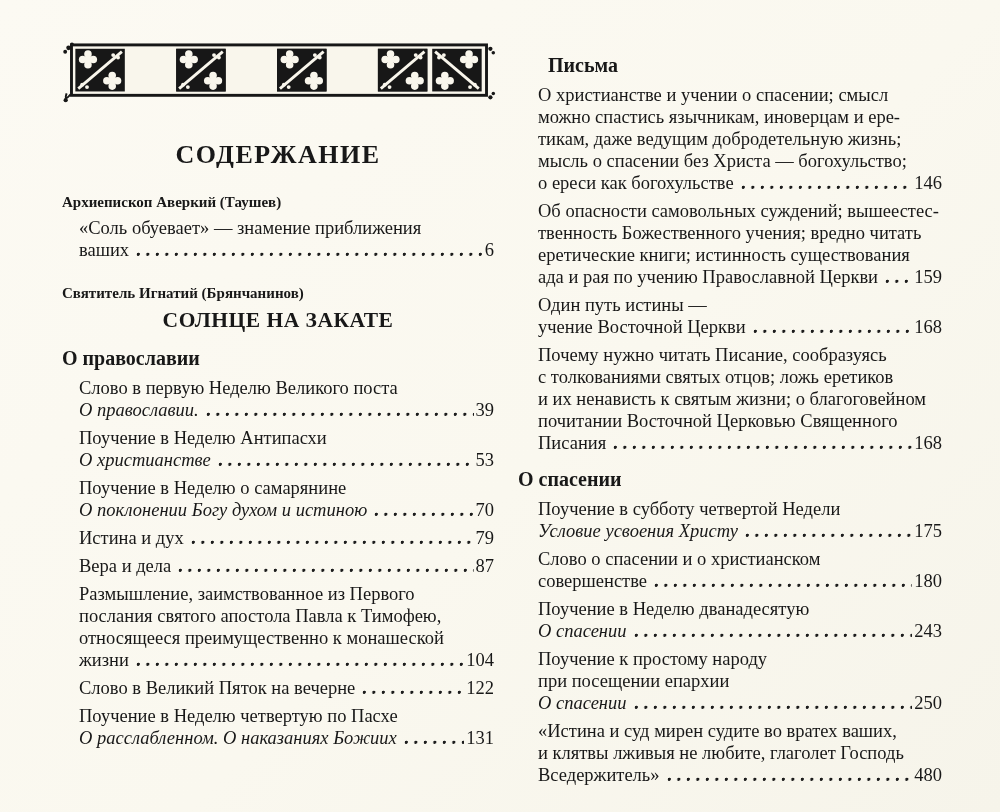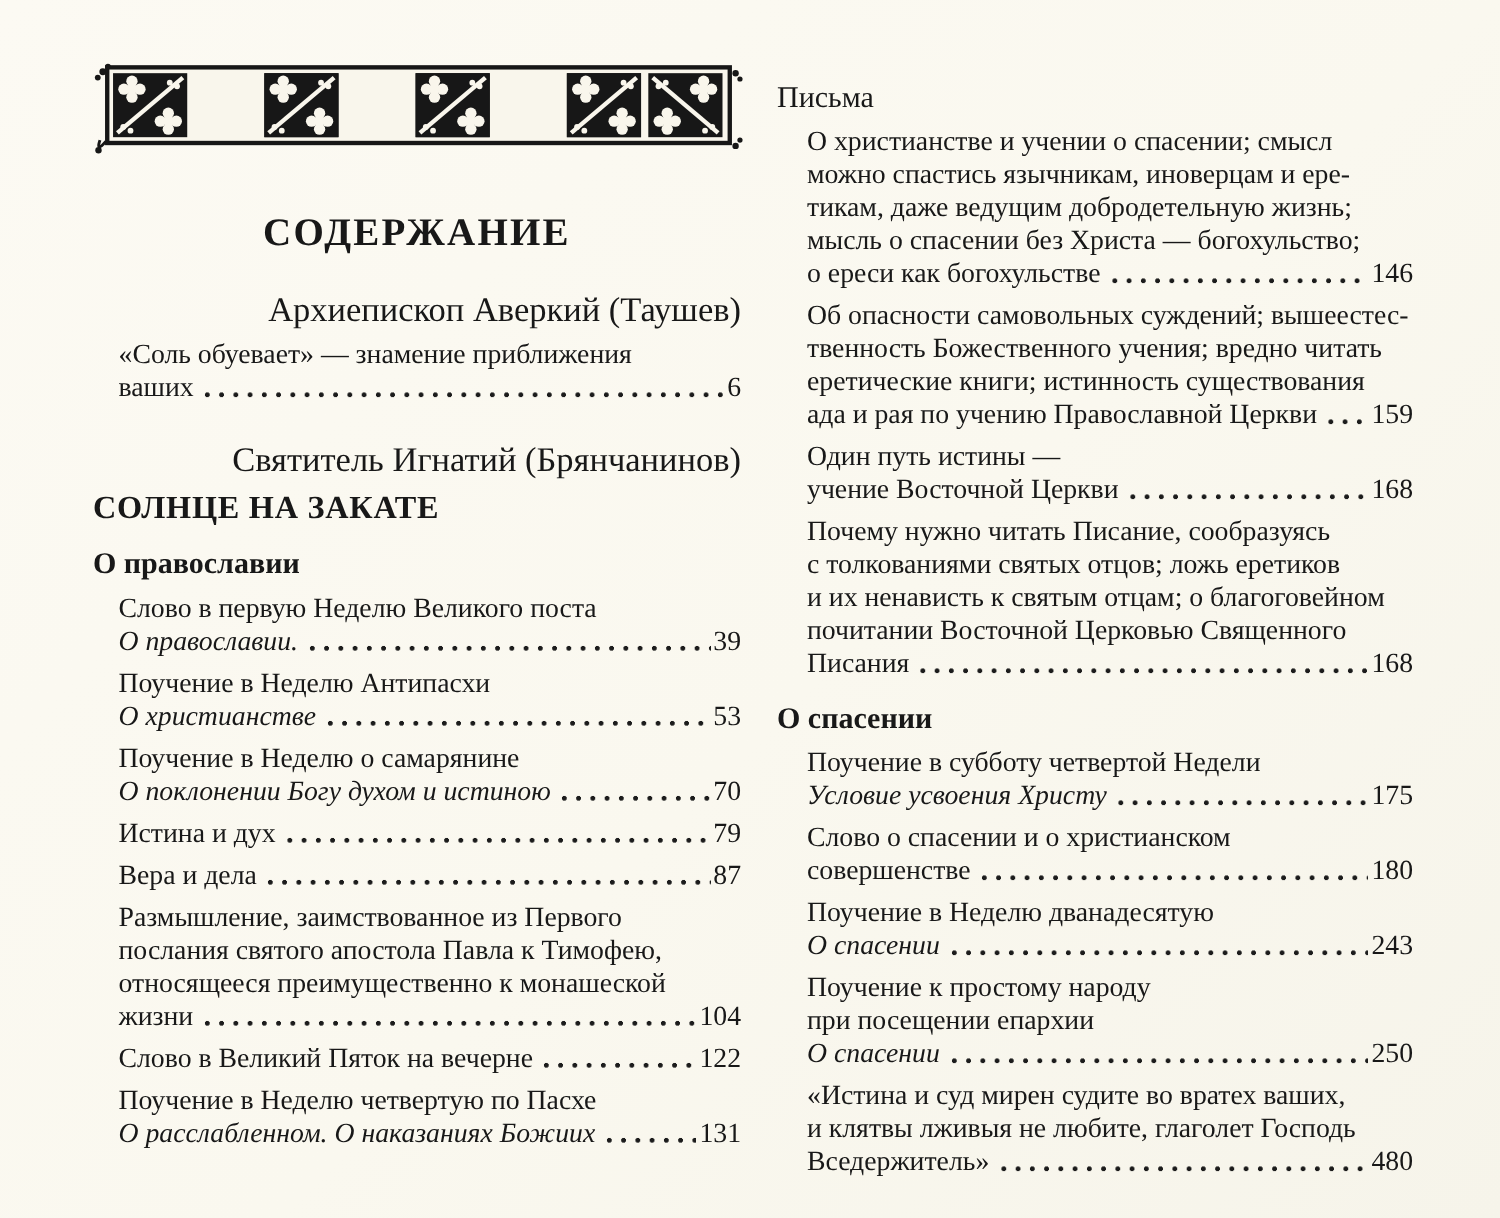--- a/index.html
+++ b/index.html
@@ -14,24 +14,24 @@
   }
   .col{position:absolute;}
   .col-left{left:62px;top:42px;width:432px;}
   .col-right{left:518px;top:54px;width:424px;}
   .ornament{width:434px;height:64px;}
   .ornament svg{display:block;}
   .toc-title{
     margin:34px 0 0 0;text-align:center;
     font-size:26px;font-weight:700;letter-spacing:1.5px;
   }
-  .b-author{margin:24px 0 6px;text-align:right;font-weight:400;font-size:23px;}
-  .b-booktitle{margin:2px 0 10px;text-align:left;font-weight:700;font-size:21.5px;letter-spacing:.5px;}
+  .b-author{margin:24px 0 6px;text-align:left;font-weight:700;font-size:15px;}
+  .b-booktitle{margin:2px 0 10px;text-align:center;font-weight:700;font-size:21.5px;letter-spacing:.5px;}
   .b-section{margin:14px 0 7px;font-weight:700;font-size:20px;}
-  .b-section.normal-weight{font-weight:400;}
+  .b-section.normal-weight{font-weight:700;margin-left:30px;}
   .col-right .b-section:first-child{margin-top:0;}
   .entry{margin:0 0 6px 17px;overflow:hidden;}
   .col-right .entry{margin-left:20px;}
   .line{display:flex;align-items:flex-end;line-height:22px;font-size:18.5px;white-space:nowrap;}
   .line .line-text{flex:0 1 auto;}
   .line.italic .line-text{font-style:italic;text-align:center;}
   .leader{
     flex:1 1 20px;height:5px;min-width:18px;
     margin:0 2px 4px 7px;
     background-image:radial-gradient(circle at 2.2px 2.2px,#1c1c1c 1.45px,rgba(0,0,0,0) 1.8px);
@@ -244,21 +244,21 @@
           </div>
         </div>
         <div class="entry">
           <div class="line">
             <span class="line-text">Почему нужно читать Писание, сообразуясь</span>
           </div>
           <div class="line">
             <span class="line-text">с толкованиями святых отцов; ложь еретиков</span>
           </div>
           <div class="line">
-            <span class="line-text">и их ненависть к святым отцам; о благоговейном</span>
+            <span class="line-text">и их ненависть к святым жизни; о благоговейном</span>
           </div>
           <div class="line">
             <span class="line-text">почитании Восточной Церковью Священного</span>
           </div>
           <div class="line">
             <span class="line-text">Писания</span>
             <span class="leader"></span>
             <span class="pageno">168</span>
           </div>
         </div>

